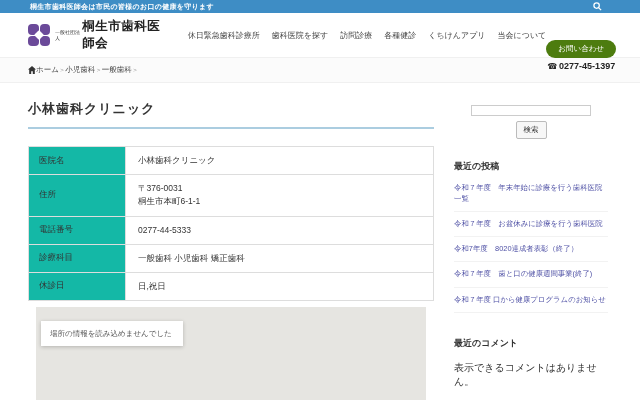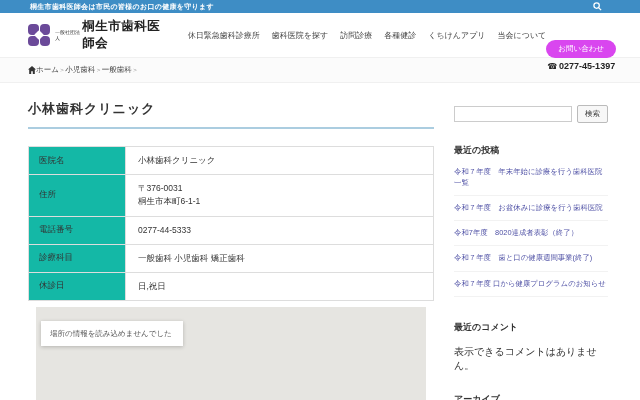--- a/index.html
+++ b/index.html
@@ -24,21 +24,21 @@
   .logo { width: 22px; height: 22px; position: relative; display: grid;
           grid-template-columns: 1fr 1fr; grid-template-rows: 1fr 1fr; gap: 1px; flex: none; }
   .logo .sq { background: #6b4a99; border-radius: 4px; }
   .logo .spark { position: absolute; left: 50%; top: 50%; width: 7px; height: 7px;
                  background: #fff; transform: translate(-50%,-50%) rotate(45deg); border-radius: 1px; }
   .org-small { font-size: 5px; color: #333; margin: 0 2px 0 5px; }
   .org-name { font-size: 12.5px; font-weight: bold; color: #222; letter-spacing: .5px; }
   .nav { display: flex; gap: 12px; margin-left: 18px; font-size: 8px; color: #444; }
   .nav span { cursor: pointer; white-space: nowrap; }
   .contact { margin-left: auto; display: flex; flex-direction: column; align-items: center; gap: 3px; }
-  .contact-btn { background: #d946ef; color: #fff; font-size: 7.5px; padding: 4px 12px;
+  .contact-btn { background: #4d7c0f; color: #fff; font-size: 7.5px; padding: 4px 12px;
                  border: none; border-radius: 10px; cursor: pointer; white-space: nowrap; margin-top: 41px; }
   .phone { font-size: 9px; font-weight: bold; color: #222; display: flex; align-items: center; gap: 2px; }
   .phone-icon { font-size: 8px; }
 
   
   .breadcrumb { height: 26px; background: #fbfbfb; border-top: 1px solid #f0f0f0; border-bottom: 1px solid #f0f0f0;
                 display: flex; align-items: center; padding: 0 28px; font-size: 7.5px; color: #444; }
   .breadcrumb .sep { color: #888; font-size: 6.5px; }
   .breadcrumb .crumb { cursor: pointer; }
   .home-icon svg { display: block; }
@@ -54,21 +54,21 @@
                     text-align: left; padding: 7px 10px; vertical-align: middle; }
   table.clinic td { border: 1px solid #ddd; padding: 7px 12px; line-height: 1.55; }
 
   .map { margin: 6px 8px 0; height: 110px; background: #e6e5e1; position: relative; }
   .map-tooltip { position: absolute; left: 5px; top: 14px; width: 142px; background: #fff;
                  padding: 7px 9px; font-size: 7.5px; color: #555; line-height: 1.5;
                  box-shadow: 0 1px 4px rgba(0,0,0,.22); }
 
   
   .sidebar { width: 154px; margin-left: 20px; padding-top: 5px; flex: none; }
-  .search-row { display: flex; gap: 5px; align-items: center; }
+  .search-row { display: flex; gap: 5px; align-items: center; flex-direction: column; }
   .search-input { flex: 1; min-width: 0; height: 16px; border: 1px solid #ccc; font-size: 8px; padding: 0 4px; }
   .search-btn { font-size: 7.5px; padding: 3px 7px; border: 1px solid #bbb; background: #f7f7f7;
                 color: #333; border-radius: 2px; cursor: pointer; flex: none; }
   .widget-title { font-size: 9px; font-weight: bold; color: #333; margin-top: 21px; }
   ul.posts { list-style: none; margin-top: 3px; }
   ul.posts li { padding: 6px 0 7px; border-bottom: 1px solid #f2f2f2; font-size: 7.4px;
                 color: #4f51a5; line-height: 1.5; cursor: pointer; }
   .widget-title.comments { margin-top: 24px; }
   .no-comments { font-size: 10px; color: #333; margin-top: 11px; }
   .widget-title.archive { margin-top: 20px; }

